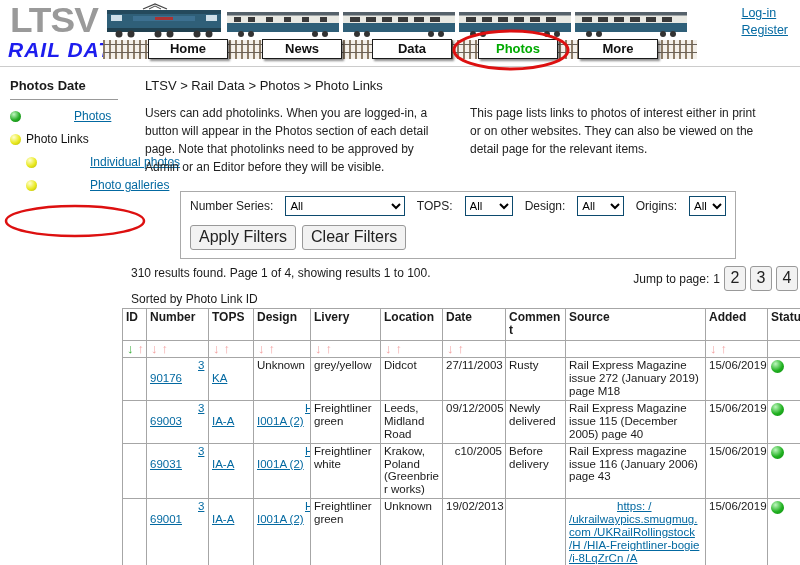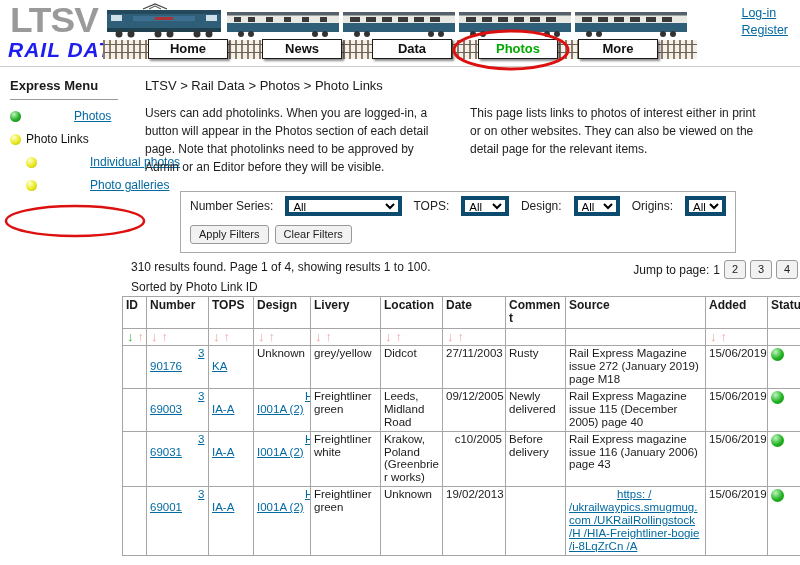--- a/index.html
+++ b/index.html
@@ -53,24 +53,24 @@
   
   .main { position:absolute; left:122px; top:68px; width:678px; height:497px; overflow:hidden; }
   .breadcrumb { margin:10px 0 0 23px; font-size:13px; font-weight:normal; }
   .intro { display:flex; gap:37px; margin:11px 0 0 23px; }
   .intro p { margin:0; width:288px; font-size:12px; line-height:1.5; color:#222; }
 
   .filters { margin:15px 0 0 58px; width:556px; border:1px solid #aaa; padding:4px 9px 8px; }
   .filters-title { text-align:center; font-weight:bold; font-size:12.5px; margin:2px 0 6px; }
   .filters-row { display:flex; align-items:center; gap:12px; white-space:nowrap; }
   .f-label { font-size:12px; color:#222; }
-  .f-select { height:20px; font-size:11.5px; font-family:"Liberation Sans",sans-serif; border:4px solid #0c4a6e; background:#fff; }
+  .f-select { height:20px; font-size:11.5px; font-family:"Liberation Sans",sans-serif; border:1px solid #0c4a6e; background:#fff; }
   .filters-buttons { margin-top:9px; display:flex; gap:6px; }
   .btn {
-    font-family:"Liberation Sans",sans-serif; font-size:11px; color:#222;
+    font-family:"Liberation Sans",sans-serif; font-size:16px; color:#222;
     background:#f2f2f2; border:1px solid #999; border-radius:3px; padding:2px 8px 3px; cursor:pointer;
   }
 
   .results-row { display:flex; justify-content:space-between; align-items:flex-start; margin:7px 2px 0 9px; }
   .results-text { font-size:12px; }
   .sorted-text { font-size:12px; margin:1px 0 2px 9px; }
   .jump { display:flex; align-items:center; gap:4px; font-size:12px; }
   .page-btn { width:22px; padding:2px 0 3px; text-align:center; }
 
   
@@ -189,21 +189,21 @@
     <a>Log-in</a><br>
     <a>Register</a>
   </div>
 
   <svg class="annot-svg" style="left:450px; top:28px;" width="122" height="44">
     <ellipse cx="61" cy="22" rx="57" ry="19" fill="none" stroke="#dd1010" stroke-width="3"></ellipse>
   </svg>
 </div>
 
 <div class="sidebar">
-  <div class="sb-title">Express Menu</div>
+  <div class="sb-title">Photos Date</div>
   <hr class="sb-rule">
   <div id="sidebar-items">
       <div class="sb-item">
         <span class="dot dot-green"></span>
         <a class="sb-link">Photos</a>
       </div>
       <div class="sb-item">
         <span class="dot dot-yellow"></span>
         <span class="sb-text">Photo Links</span>
       </div>

